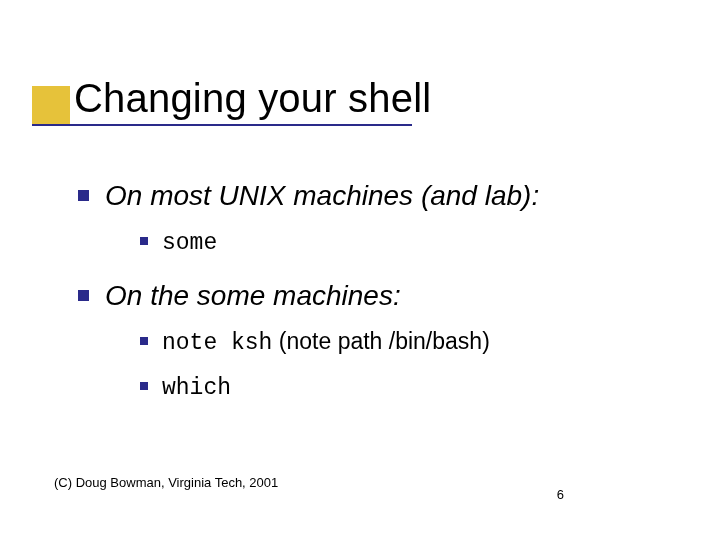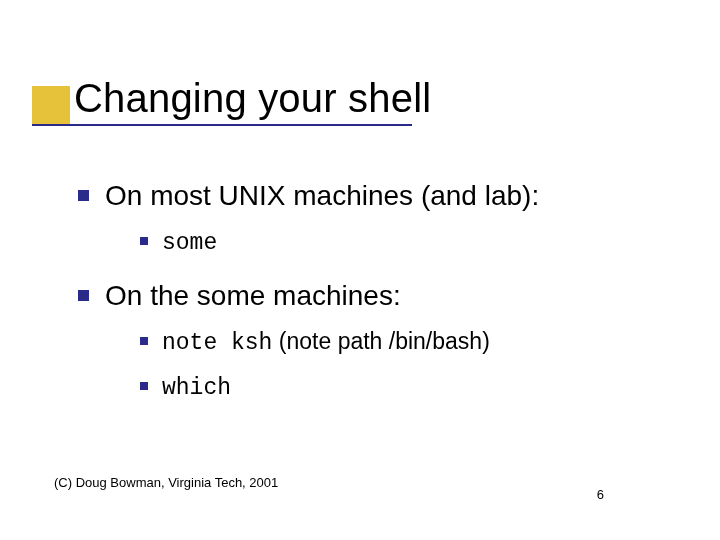--- a/index.html
+++ b/index.html
@@ -10,21 +10,20 @@
     background: #ffffff;
     font-family: Arial, Helvetica, sans-serif;
     color: #000000;
     position: relative;
     overflow: hidden;
   }
   .slide {
     position: relative;
     width: 608px;
     height: 540px;
-    padding-left: 40px;
   }
   .title-wrap {
     position: absolute;
     top: 78px;
     left: 30px;
   }
   .gold-block {
     position: absolute;
     top: 8px;
     left: 2px;
@@ -69,20 +68,21 @@
     flex: 0 0 auto;
     width: 11px;
     height: 11px;
     background: #2a2a8a;
     margin-top: 12px;
     margin-right: 16px;
   }
   .lvl1 .txt {
     font-size: 28px;
     line-height: 1.25;
+    font-style: italic;
   }
   .sub {
     margin-left: 62px;
   }
   .lvl2 {
     display: flex;
     align-items: flex-start;
     margin-top: 14px;
   }
   .lvl2 .bullet {

